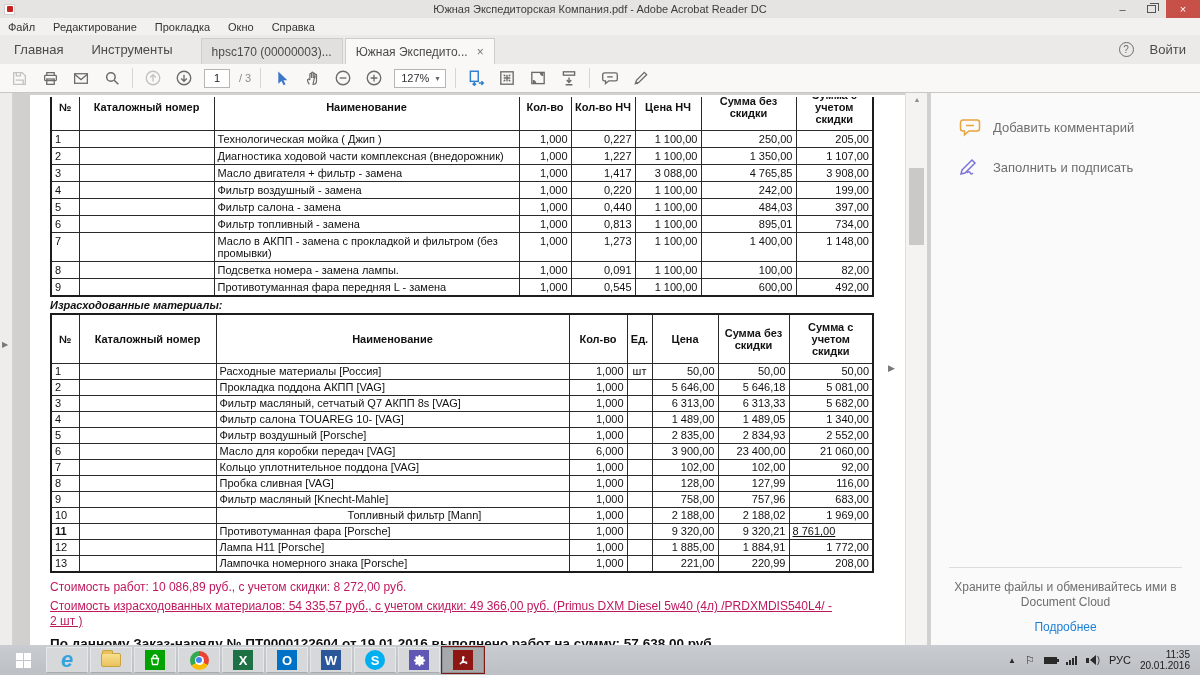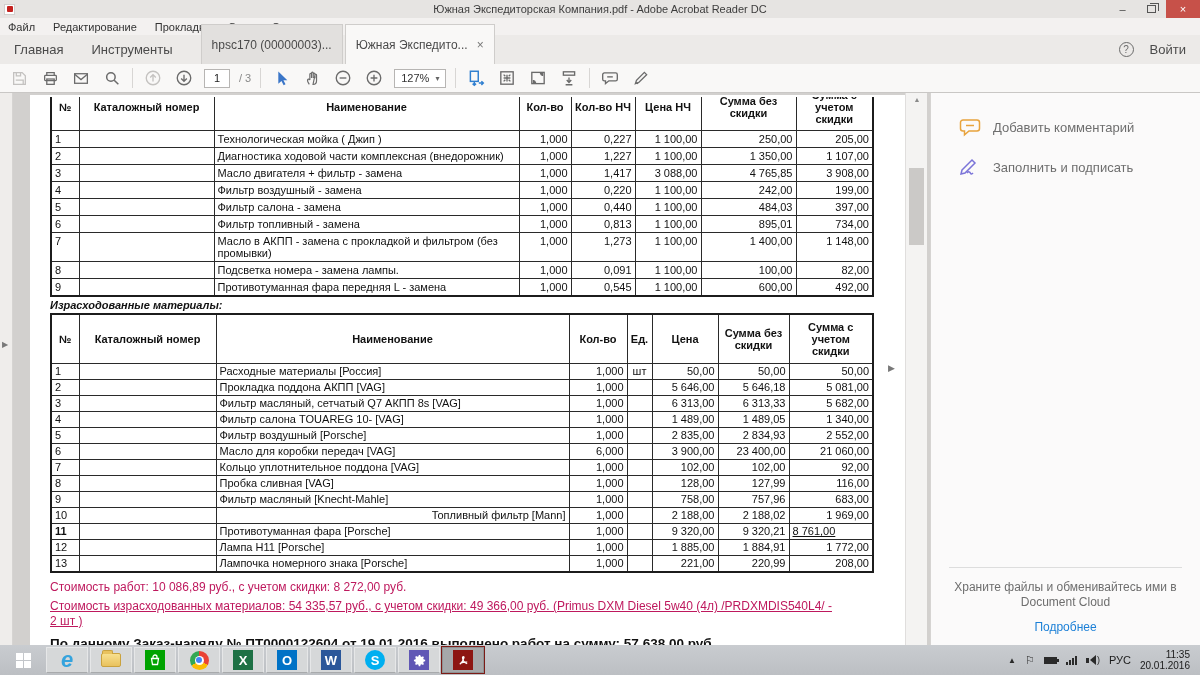--- a/index.html
+++ b/index.html
@@ -17,21 +17,21 @@
   .restore-glyph { width:9px; height:8px; border:1px solid #555; position:relative; background:#e6e4e2; }
   .restore-glyph:before { content:""; position:absolute; left:2px; top:-3px; width:8px; height:7px; border:1px solid #555; border-bottom:none; border-left:none; }
 
   
   .menubar { height:17px; background:#f3f1f0; display:flex; align-items:center; gap:18px; padding-left:8px; flex:0 0 auto; }
   .menu-item { font-size:11px; color:#333; }
 
   
   .tabbar { height:29px; background:#eceae8; display:flex; align-items:flex-end; flex:0 0 auto; position:relative; }
   .nav-tab { font-size:13px; color:#4a4a4a; padding:0 14px; height:100%; display:flex; align-items:center; }
-  .doc-tab { height:40px; display:flex; align-items:center; gap:8px; padding:0 10px; font-size:12px; color:#4a4a4a; background:#e2e0de; border:1px solid #cfcdcb; border-bottom:none; margin-left:2px; max-width:150px; }
+  .doc-tab { height:26px; display:flex; align-items:center; gap:8px; padding:0 10px; font-size:12px; color:#4a4a4a; background:#e2e0de; border:1px solid #cfcdcb; border-bottom:none; margin-left:2px; max-width:150px; }
   .doc-tab.active { background:#f9f8f7; }
   .doc-tab .lbl { white-space:nowrap; overflow:hidden; }
   .tab-close { font-size:12px; color:#777; margin-left:2px; }
   .tabbar-right { margin-left:auto; display:flex; align-items:center; gap:16px; padding-right:14px; height:100%; }
   .help-circ { width:15px; height:15px; border:1px solid #6b6b6b; border-radius:50%; display:flex; align-items:center; justify-content:center; font-size:10px; color:#6b6b6b; }
   .signin { font-size:13px; color:#4a4a4a; }
 
   
   .toolbar { height:29px; background:#f9f8f7; border-bottom:1px solid #c9c7c5; display:flex; align-items:center; gap:9px; padding-left:8px; flex:0 0 auto; }
   .tb-btn { display:flex; align-items:center; justify-content:center; width:22px; height:24px; }
@@ -499,21 +499,21 @@
                 <td style="text-align: left;">Фильтр масляный [Knecht-Mahle]</td>
                 <td style="text-align: right;">1,000</td>
                 <td style="text-align: center;"></td>
                 <td style="text-align: right;">758,00</td>
                 <td style="text-align: right;">757,96</td>
                 <td style="text-align: right;">683,00</td>
               </tr>
               <tr>
                 <td style="text-align: left;">10</td>
                 <td style="text-align: left;"></td>
-                <td style="text-align: right; padding-left: 47px;">Топливный фильтр [Mann]</td>
+                <td style="text-align: center; padding-left: 47px;">Топливный фильтр [Mann]</td>
                 <td style="text-align: right;">1,000</td>
                 <td style="text-align: center;"></td>
                 <td style="text-align: right;">2 188,00</td>
                 <td style="text-align: right;">2 188,02</td>
                 <td style="text-align: right;">1 969,00</td>
               </tr>
               <tr>
                 <td style="text-align: left; font-weight: bold;">11</td>
                 <td style="text-align: left;"></td>
                 <td style="text-align: left;">Противотуманная фара [Porsche]</td>

